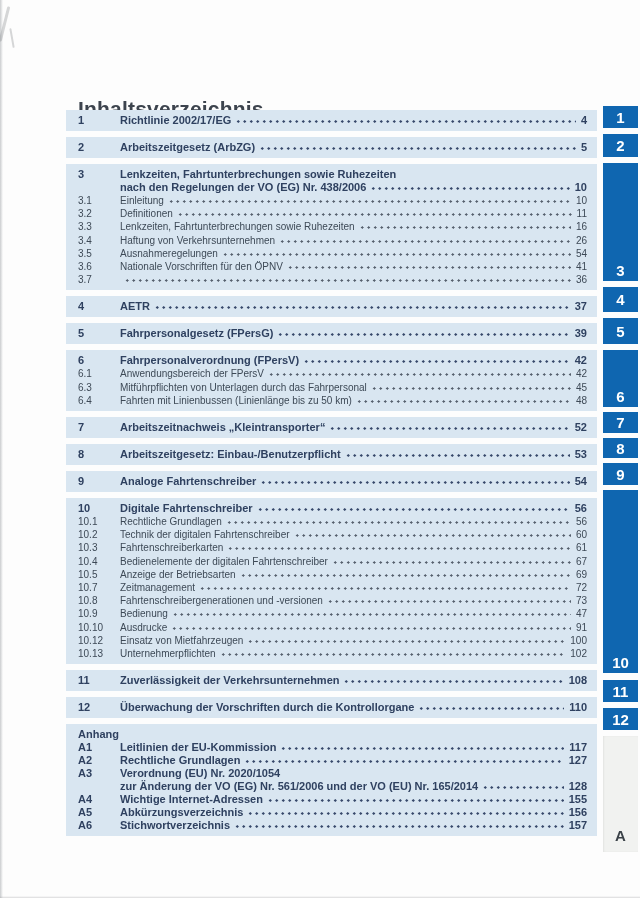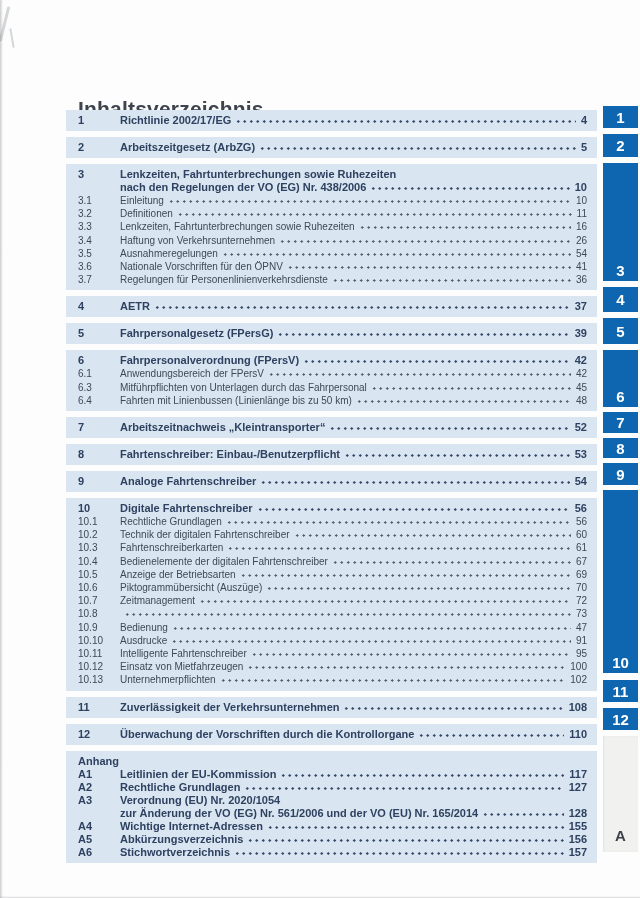--- a/index.html
+++ b/index.html
@@ -133,21 +133,20 @@
         <span class="pg">54</span>
       </div>
       <div class="row sub">
         <span class="num">3.6</span>
         <span class="ttl">Nationale Vorschriften für den ÖPNV</span>
         <span class="leader"></span>
         <span class="pg">41</span>
       </div>
       <div class="row sub">
         <span class="num">3.7</span>
-        <span class="ttl">Regelungen für Personenlinienverkehrsdienste</span>
         <span class="leader"></span>
         <span class="pg">36</span>
       </div>
     </section>
     <section class="band">
       <div class="row main">
         <span class="num">4</span>
         <span class="ttl">AETR</span>
         <span class="leader"></span>
         <span class="pg">37</span>
@@ -191,21 +190,21 @@
       <div class="row main">
         <span class="num">7</span>
         <span class="ttl">Arbeitszeitnachweis „Kleintransporter“</span>
         <span class="leader"></span>
         <span class="pg">52</span>
       </div>
     </section>
     <section class="band">
       <div class="row main">
         <span class="num">8</span>
-        <span class="ttl">Fahrtenschreiber: Einbau-/Benutzerpflicht</span>
+        <span class="ttl">Arbeitszeitgesetz: Einbau-/Benutzerpflicht</span>
         <span class="leader"></span>
         <span class="pg">53</span>
       </div>
     </section>
     <section class="band">
       <div class="row main">
         <span class="num">9</span>
         <span class="ttl">Analoge Fahrtenschreiber</span>
         <span class="leader"></span>
         <span class="pg">54</span>
@@ -242,53 +241,42 @@
         <span class="leader"></span>
         <span class="pg">67</span>
       </div>
       <div class="row sub">
         <span class="num">10.5</span>
         <span class="ttl">Anzeige der Betriebsarten</span>
         <span class="leader"></span>
         <span class="pg">69</span>
       </div>
       <div class="row sub">
-        <span class="num">10.6</span>
-        <span class="ttl">Piktogrammübersicht (Auszüge)</span>
-        <span class="leader"></span>
-        <span class="pg">70</span>
-      </div>
-      <div class="row sub">
         <span class="num">10.7</span>
         <span class="ttl">Zeitmanagement</span>
         <span class="leader"></span>
         <span class="pg">72</span>
       </div>
       <div class="row sub">
         <span class="num">10.8</span>
+        <span class="ttl">Fahrtenschreibergenerationen und -versionen</span>
         <span class="leader"></span>
         <span class="pg">73</span>
       </div>
       <div class="row sub">
         <span class="num">10.9</span>
         <span class="ttl">Bedienung</span>
         <span class="leader"></span>
         <span class="pg">47</span>
       </div>
       <div class="row sub">
         <span class="num">10.10</span>
         <span class="ttl">Ausdrucke</span>
         <span class="leader"></span>
         <span class="pg">91</span>
-      </div>
-      <div class="row sub">
-        <span class="num">10.11</span>
-        <span class="ttl">Intelligente Fahrtenschreiber</span>
-        <span class="leader"></span>
-        <span class="pg">95</span>
       </div>
       <div class="row sub">
         <span class="num">10.12</span>
         <span class="ttl">Einsatz von Mietfahrzeugen</span>
         <span class="leader"></span>
         <span class="pg">100</span>
       </div>
       <div class="row sub">
         <span class="num">10.13</span>
         <span class="ttl">Unternehmerpflichten</span>

